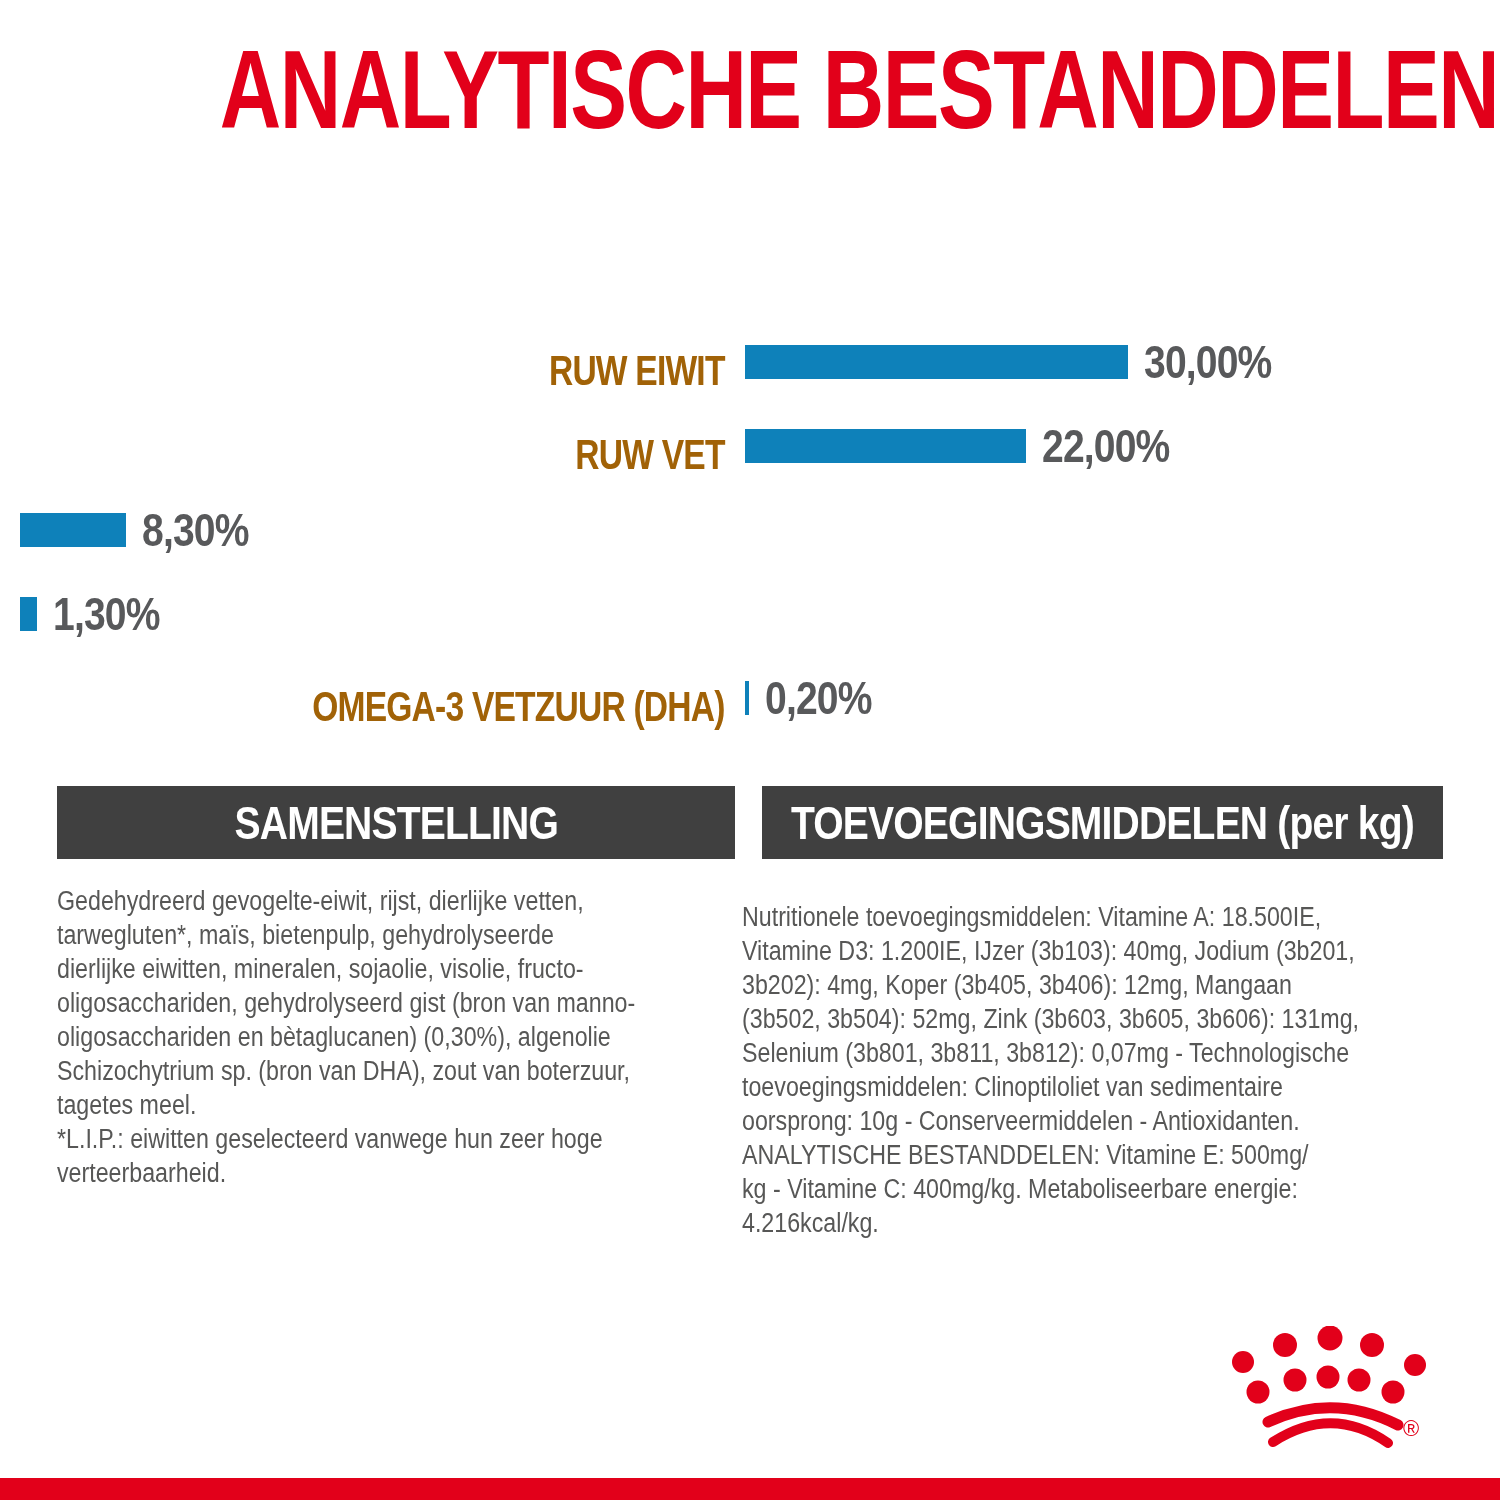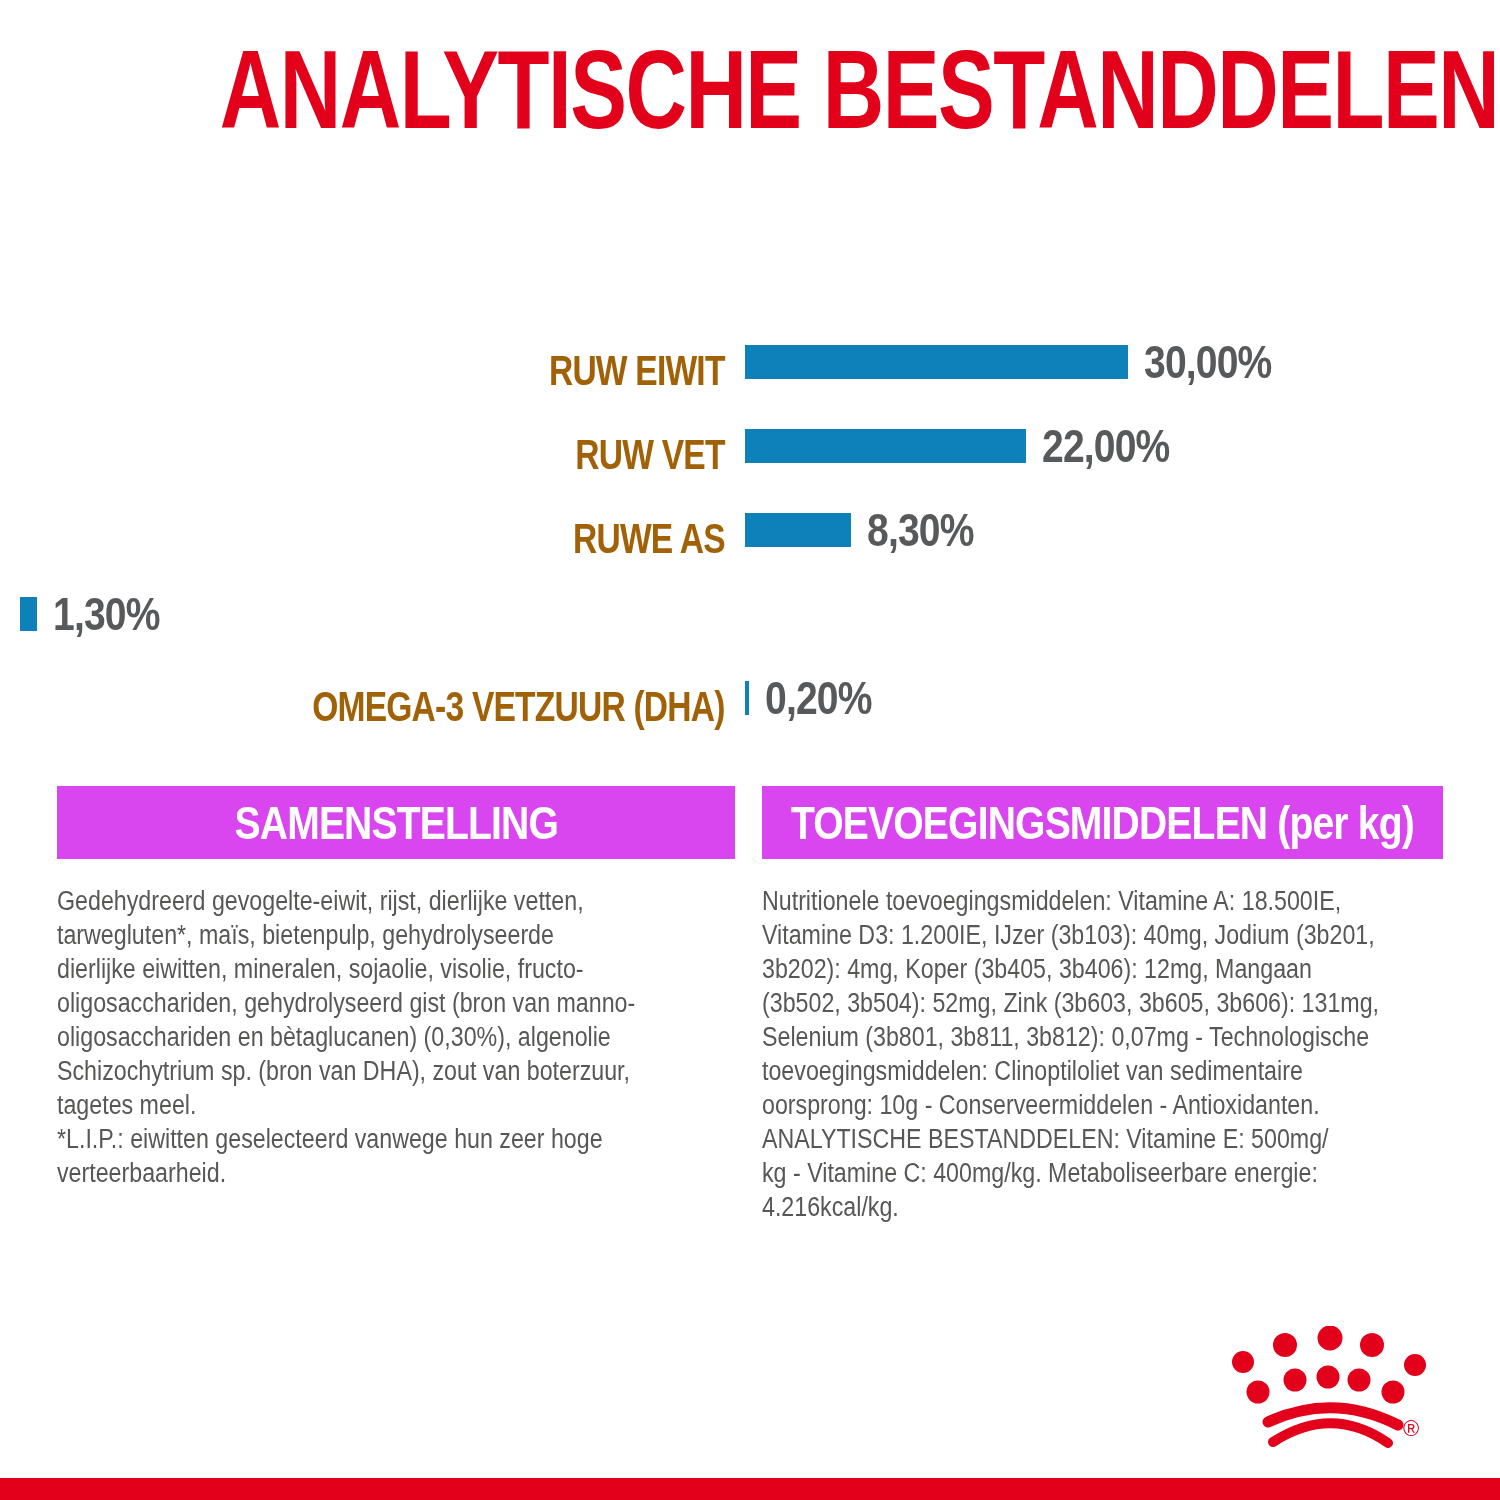--- a/index.html
+++ b/index.html
@@ -36,33 +36,33 @@
   .bar{height:34px;background:#0e81ba;}
   .bar-value{
     margin-left:16px;font-size:46px;font-weight:bold;color:#58595b;line-height:1;
   }
   .bar-value span{
     display:inline-block;transform:scaleX(0.85);transform-origin:0 50%;
     white-space:nowrap;letter-spacing:-1px;
   }
   
   .section-header{
-    position:absolute;top:786px;height:73px;background:#d946ef;
+    position:absolute;top:786px;height:73px;background:#404040;
     display:flex;align-items:center;justify-content:center;
   }
   .section-header span{
     display:inline-block;color:#ffffff;font-size:46px;font-weight:bold;line-height:1;
     transform:scaleX(0.85);transform-origin:50% 50%;white-space:nowrap;letter-spacing:-1px;
   }
   .header-left{left:57px;width:678px;}
   .header-right{left:762px;width:681px;}
   
   .text-col{position:absolute;top:884px;}
   .col-left{left:57px;width:678px;}
-  .col-right{left:762px;width:681px;}
+  .col-right{left:742px;width:681px;margin-top:16px;}
   .textline{
     font-size:27px;line-height:34px;color:#575756;
     transform:scaleX(0.86);transform-origin:0 50%;white-space:nowrap;
   }
   
   .crown-logo{position:absolute;left:1228px;top:1326px;width:225px;height:134px;}
   .footer-bar{position:absolute;left:0;top:1478px;width:1500px;height:22px;background:#e2001a;}
 </style>
 </head>
 <body>
@@ -80,21 +80,20 @@
     <div class="bar-value"><span>30,00%</span></div>
   </div>
   <div class="bar-row">
     <div class="bar-label"><span>RUW VET</span></div>
     <div class="bar-track">
         <div class="bar" style="width: 281px; background: rgb(14, 129, 186);"></div>
       </div>
     <div class="bar-value"><span>22,00%</span></div>
   </div>
   <div class="bar-row">
-    <div class="bar-label"><span>RUWE AS</span></div>
     <div class="bar-track">
         <div class="bar" style="width: 106px; background: rgb(14, 129, 186);"></div>
       </div>
     <div class="bar-value"><span>8,30%</span></div>
   </div>
   <div class="bar-row">
     <div class="bar-track">
         <div class="bar" style="width: 17px; background: rgb(14, 129, 186);"></div>
       </div>
     <div class="bar-value"><span>1,30%</span></div>

